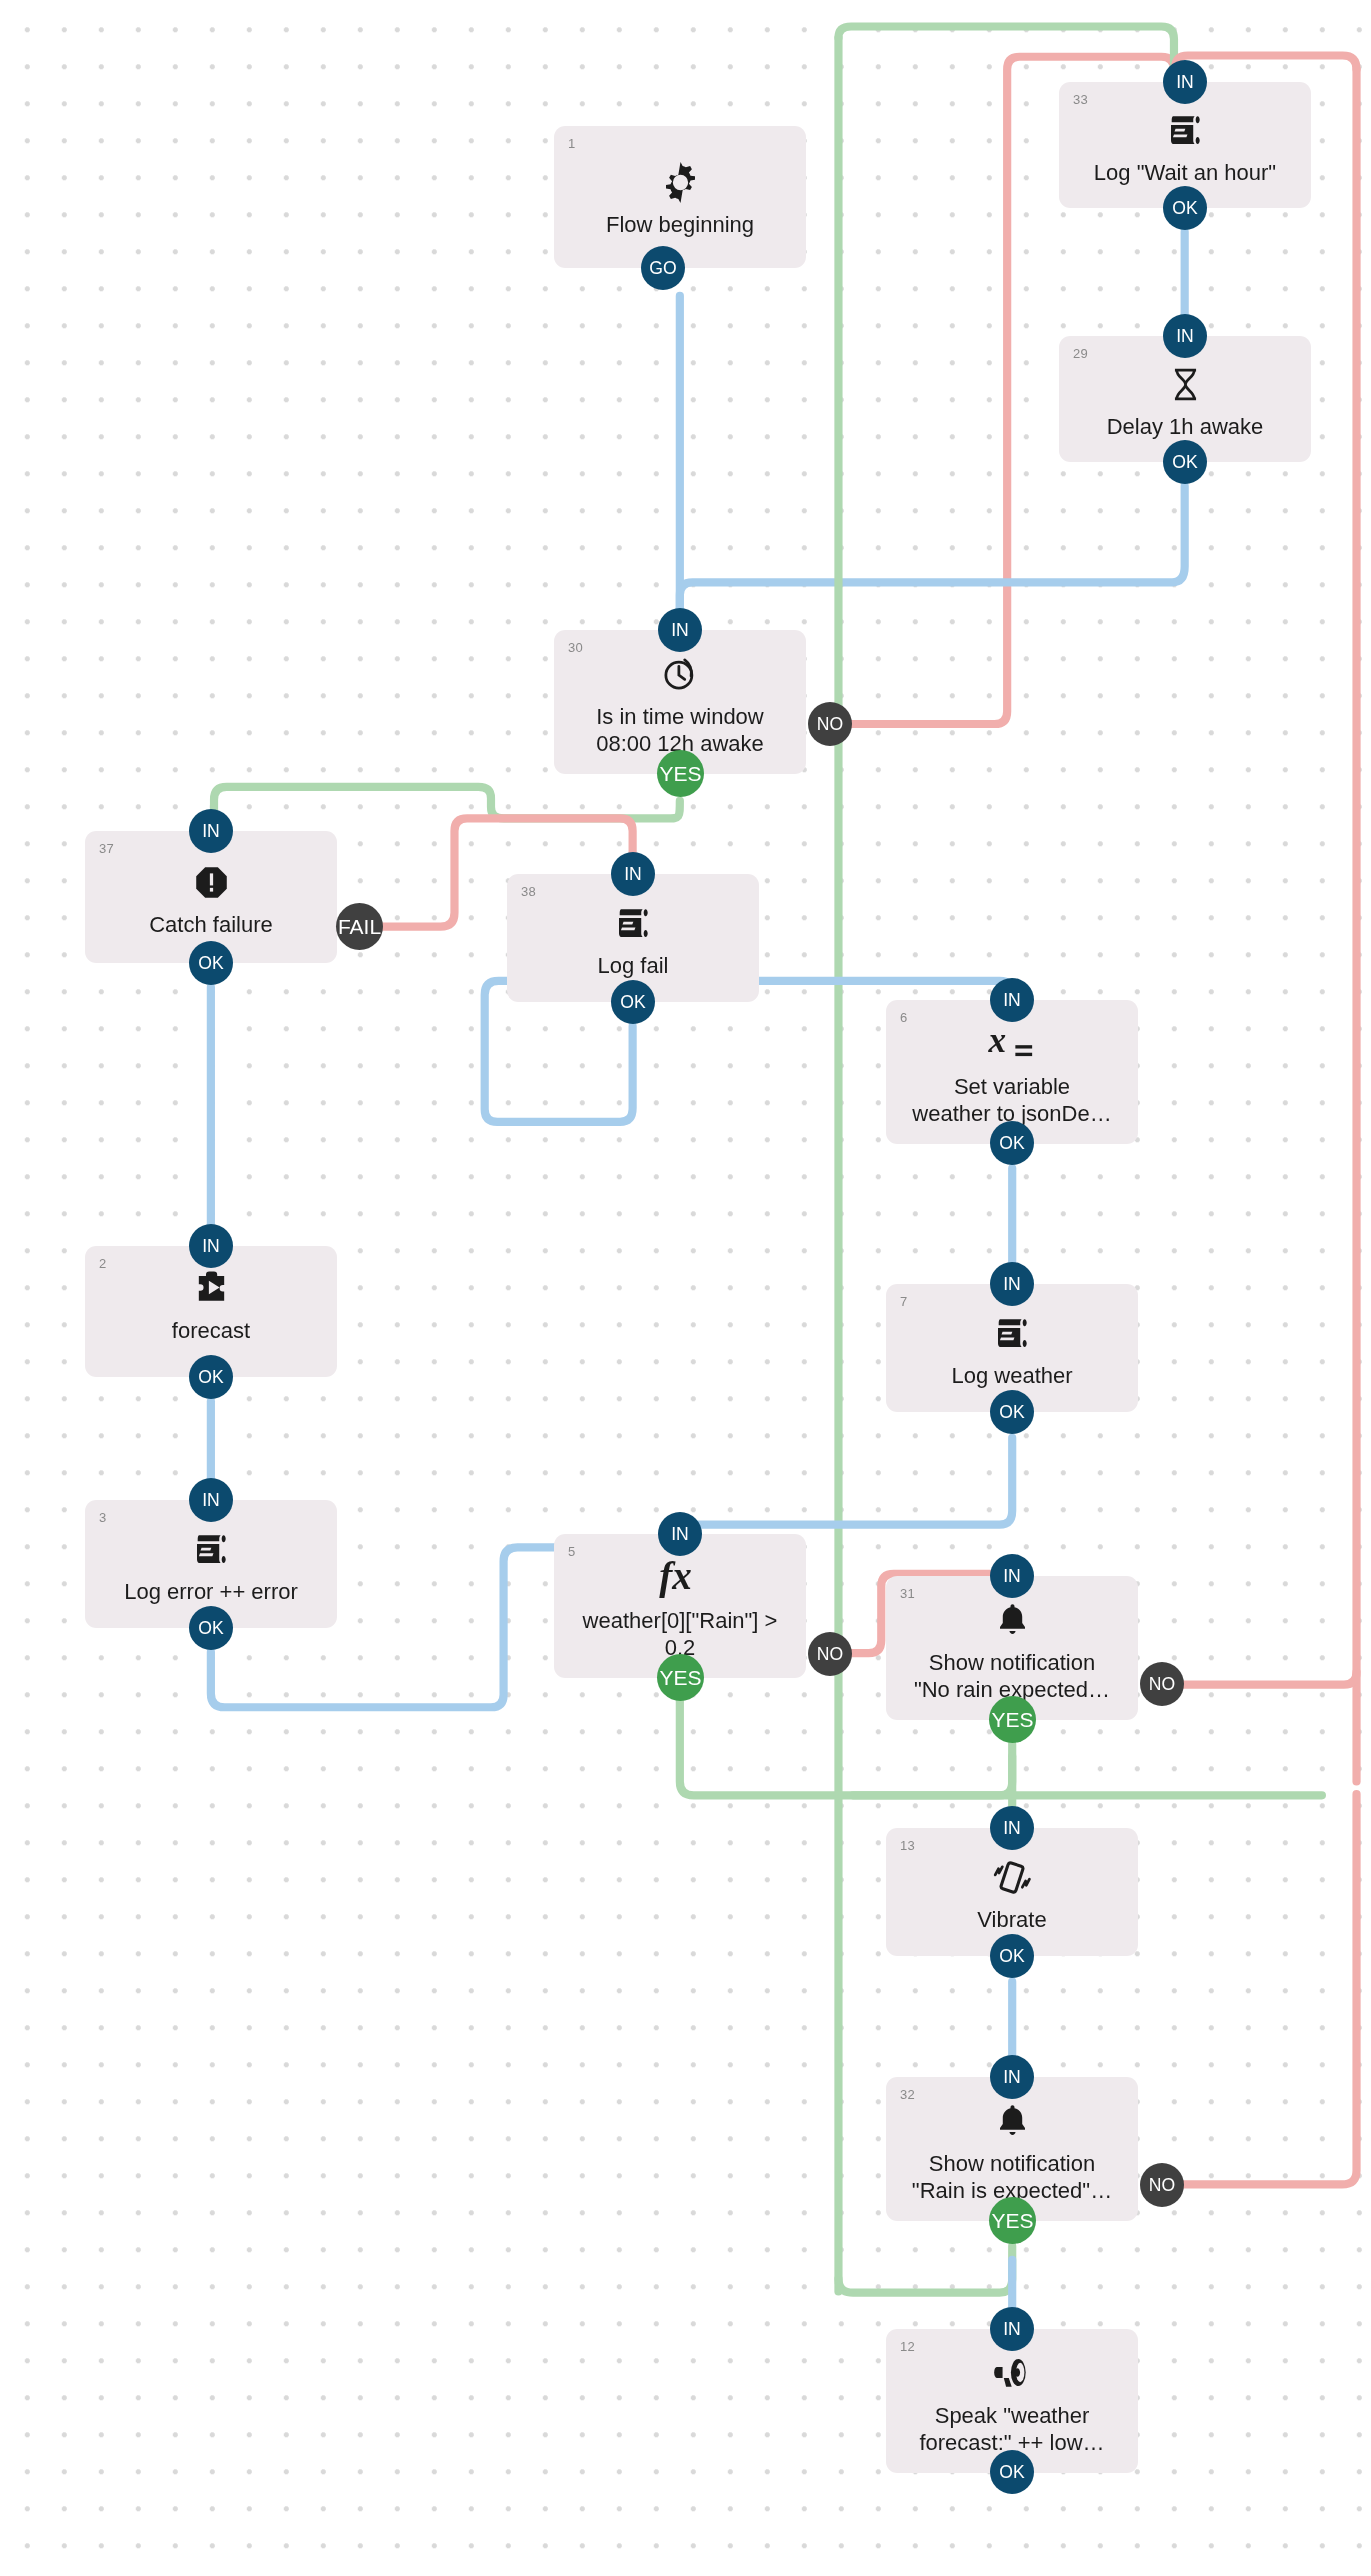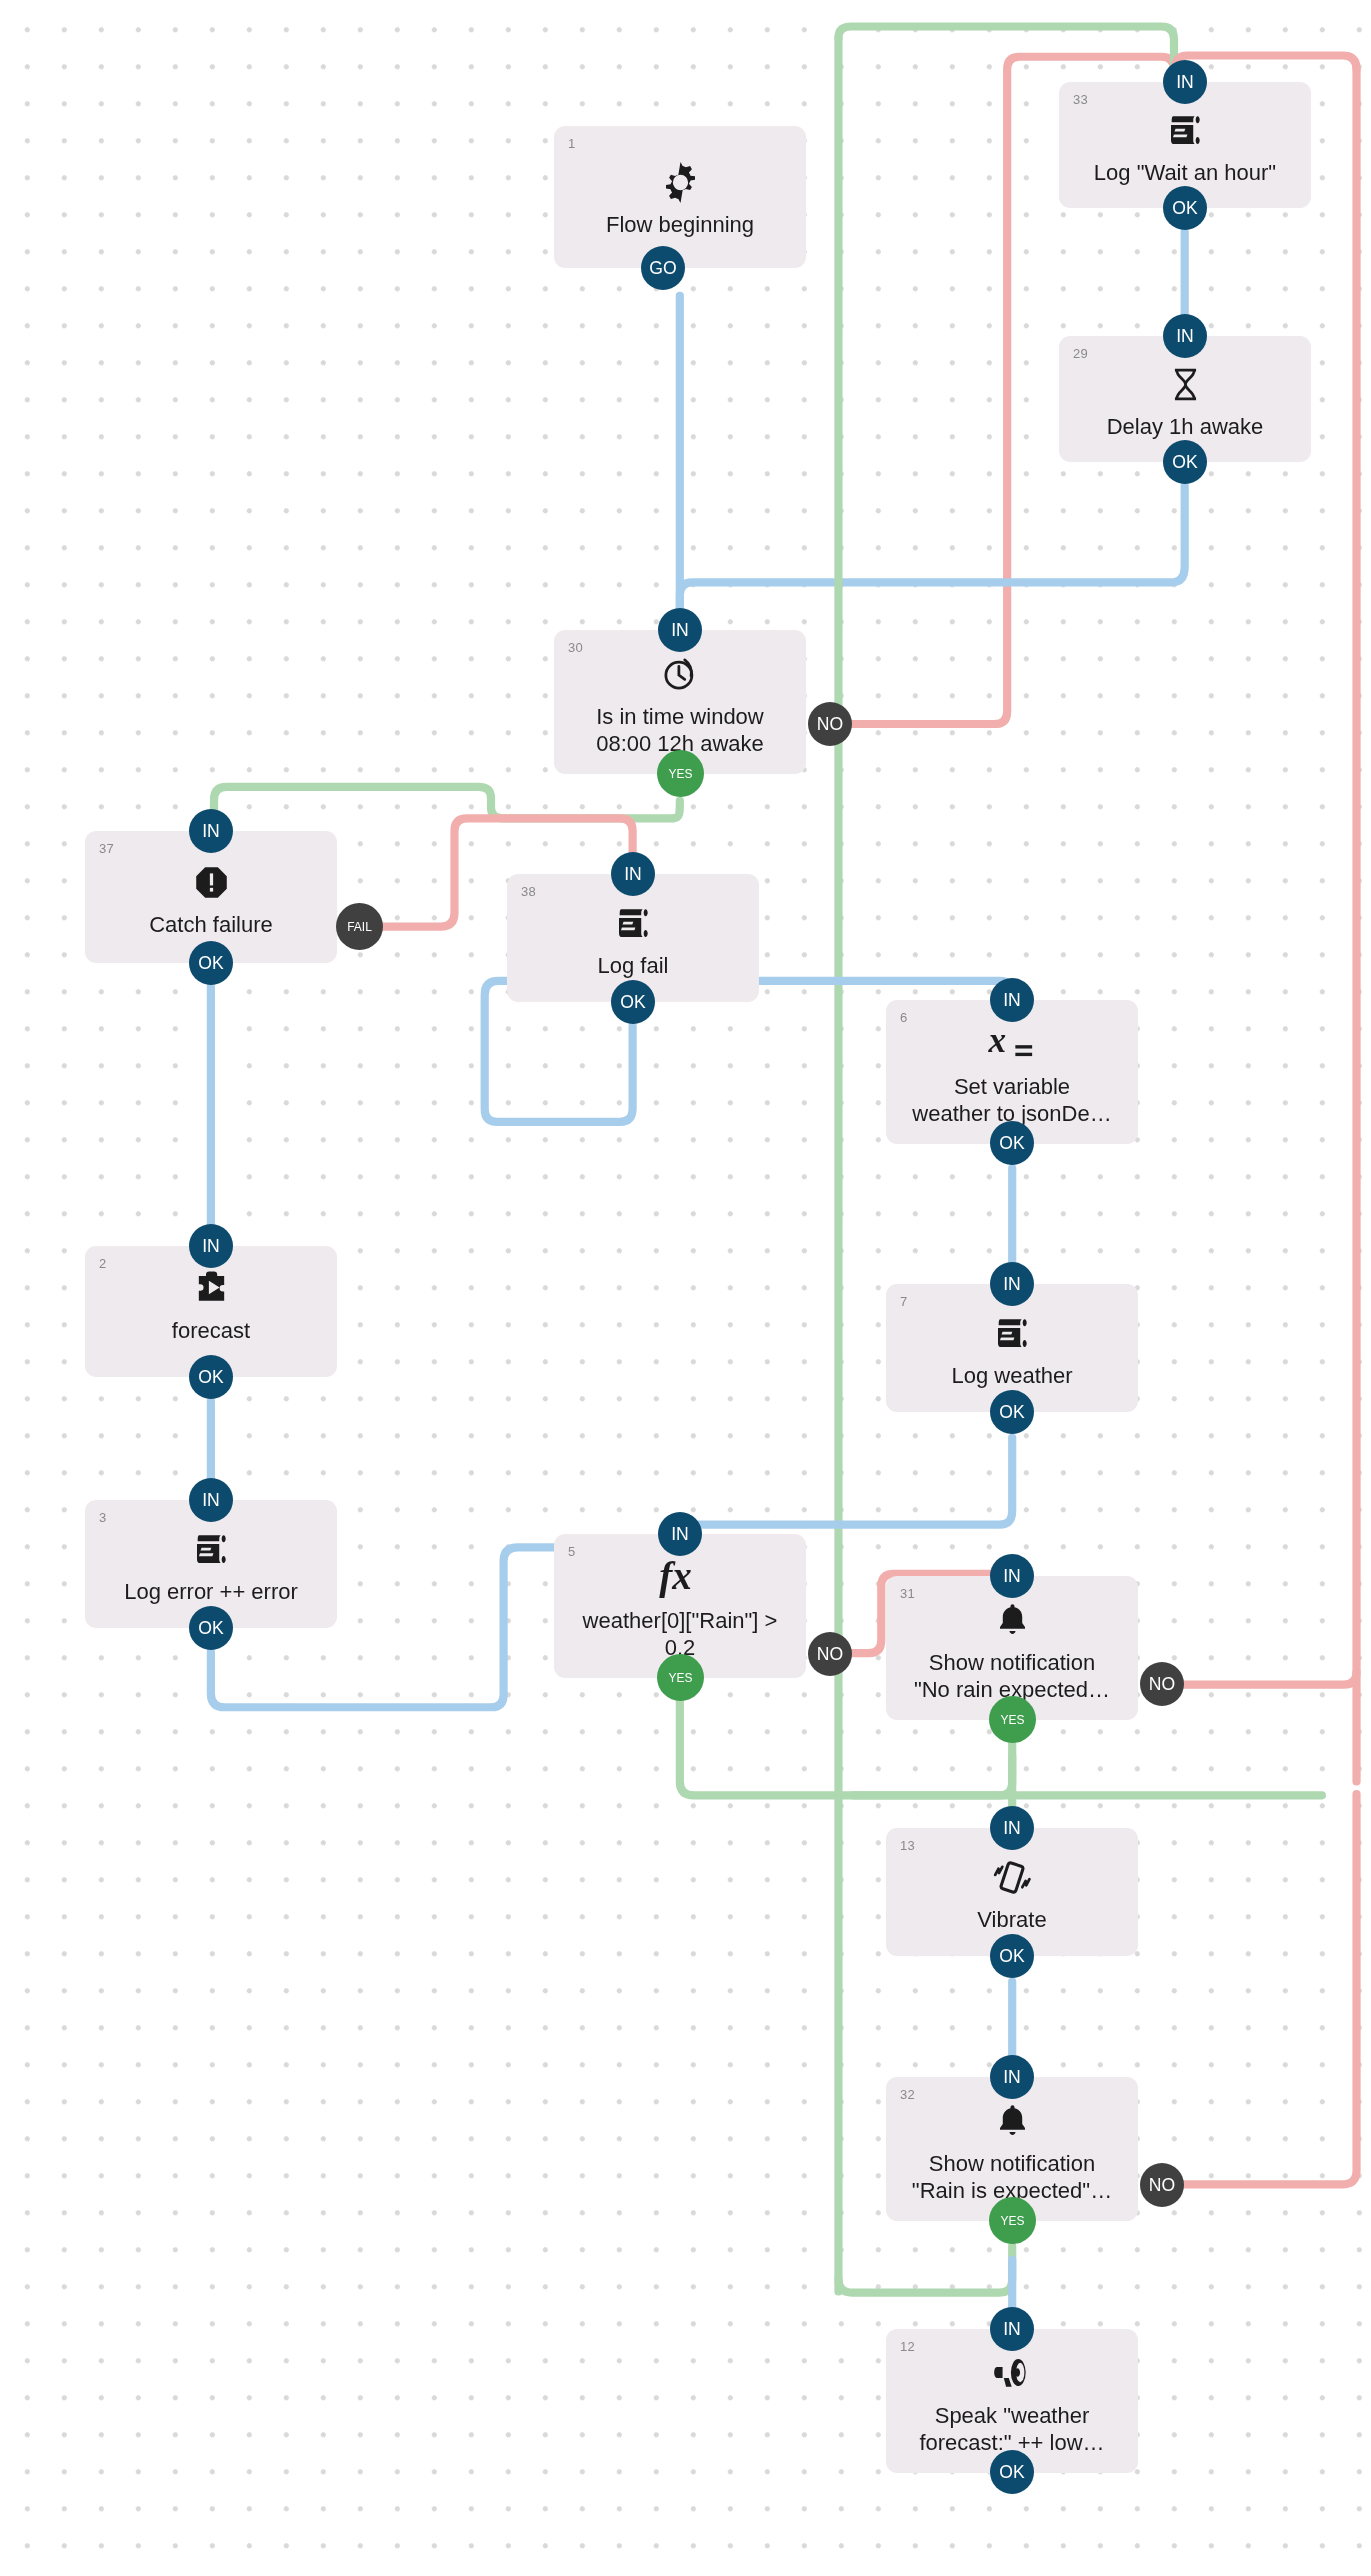--- a/index.html
+++ b/index.html
@@ -43,21 +43,21 @@
     position:absolute;
     border-radius:50%;
     display:flex;align-items:center;justify-content:center;
     color:#ffffff;font-weight:400;
     z-index:6;
   }
   .port.in, .port.ok, .port.go{background:#0c4a6e;}
   .port.no, .port.fail{background:#404040;}
   .port.yes{background:#3f9e4d;}
   .p-sm{width:44px;height:44px;font-size:17.6px;}
-  .p-md{width:47px;height:47px;font-size:12px;}
+  .p-md{width:47px;height:47px;font-size:21px;}
 </style>
 </head>
 <body>
 
 <div id="canvas">
   <svg id="edges" viewBox="0 0 2178 4092" xmlns="http://www.w3.org/2000/svg">
     <g fill="none" stroke-width="13" stroke-linecap="round" stroke-linejoin="round">
 
       <path d="M1080,1270 L1080,1290 Q1080,1310 1060,1310 L330,1310 Q310,1310 310,1330 L310,1345" stroke="#aed8b0" style="display:none"></path>
       <path d="M1080,1272 C1080,1300 1080,1300 1060,1300 L800,1300 Q780,1300 780,1282 L780,1268 Q780,1250 760,1250 L360,1250 Q340,1250 340,1270 L340,1330" stroke="#aed8b0"></path>

